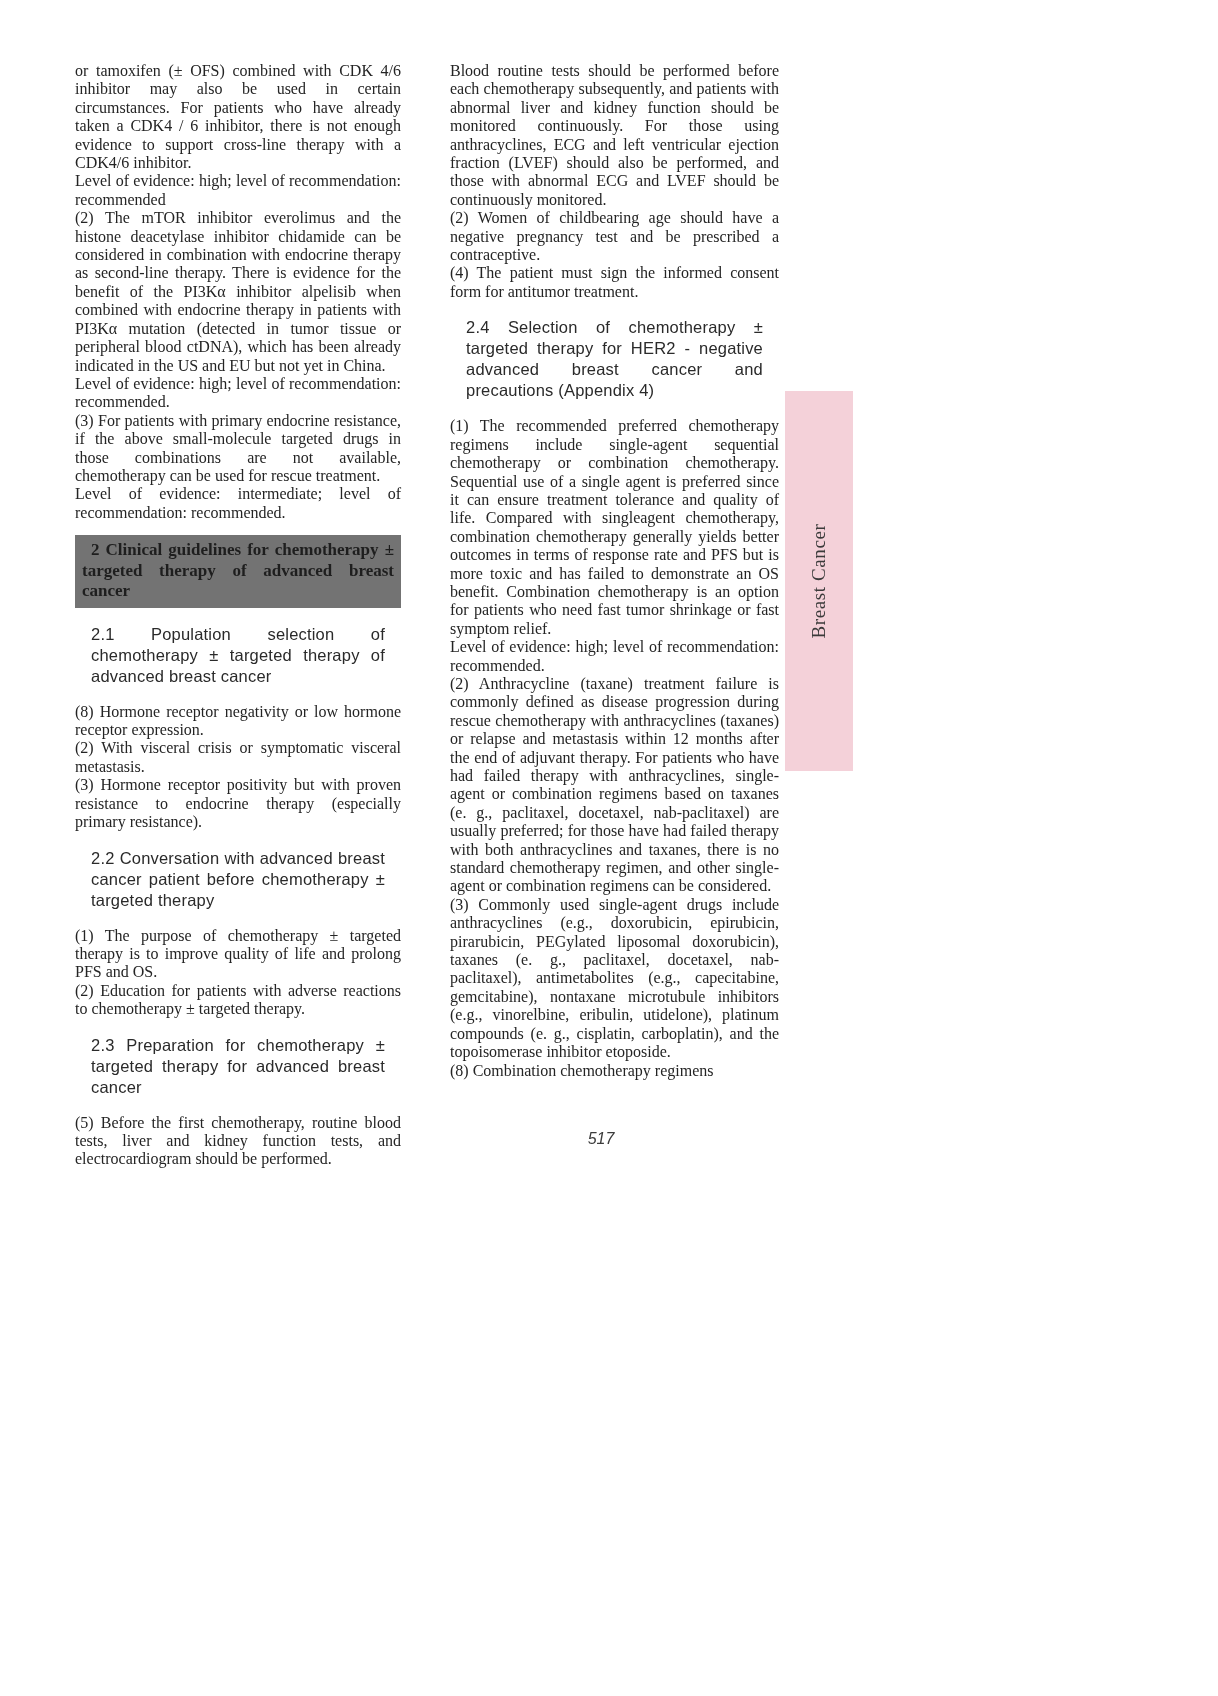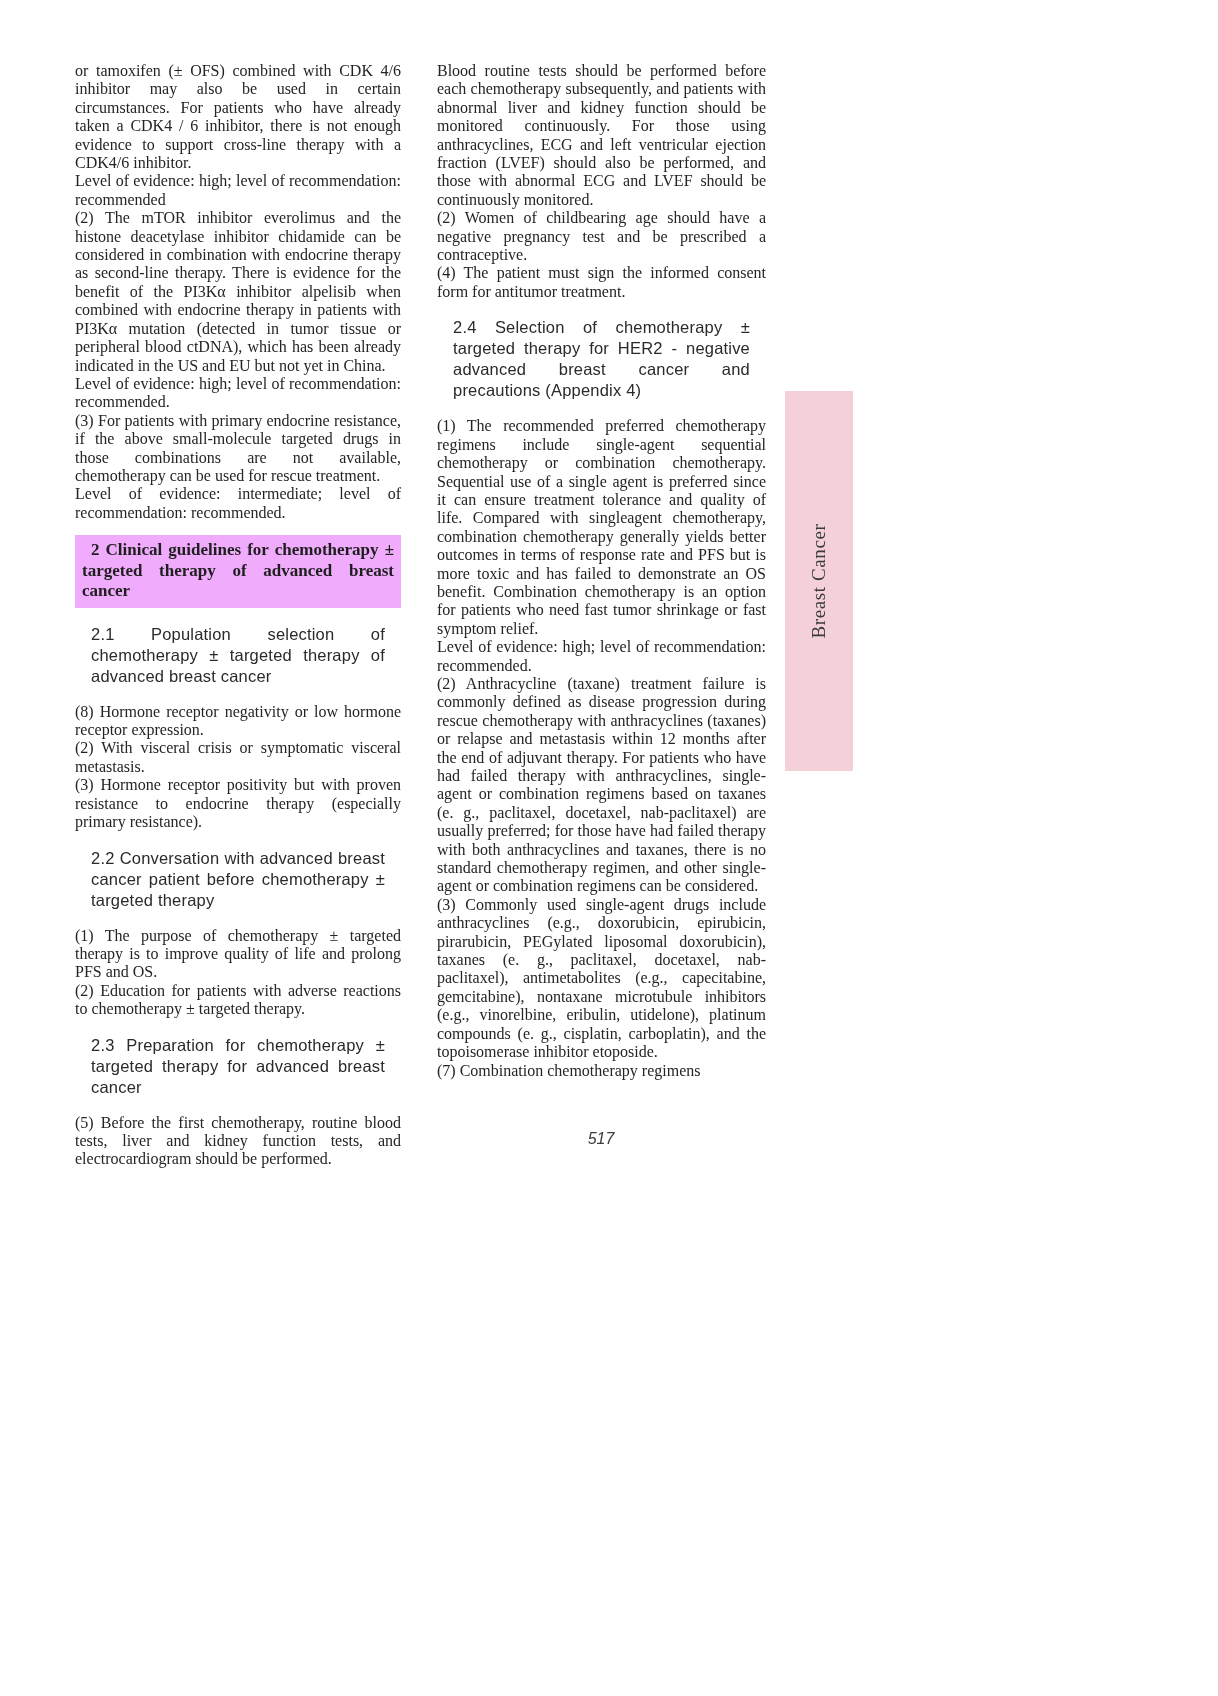--- a/index.html
+++ b/index.html
@@ -11,21 +11,21 @@
     position: relative;
     width: 1218px;
     height: 1696px;
     overflow: hidden;
   }
   .col {
     position: absolute;
     top: 62px;
   }
   .col-left  { left: 75px;  width: 326px; }
-  .col-right { left: 437px; width: 329px; }
+  .col-right { left: 450px; width: 329px; }
 
   p.blk-body {
     margin: 0;
     font-family: "Liberation Serif", serif;
     font-size: 16px;
     line-height: 18.4px;
     text-align: justify;
     color: #242424;
     hyphens: auto;
     -webkit-hyphens: auto;
@@ -83,41 +83,41 @@
 </head>
 <body>
 
 <div class="col col-left">
     <p class="blk-body">or tamoxifen (± OFS) combined with CDK 4/6 inhibitor may also be used in certain circumstances. For patients who have already taken a CDK4 / 6 inhibitor, there is not enough evidence to support cross-line therapy with a CDK4/6 inhibitor.</p>
     <p class="blk-body">Level of evidence: high; level of recommendation: recommended</p>
     <p class="blk-body">(2) The mTOR inhibitor everolimus and the histone deacetylase inhibitor chidamide can be considered in combination with endocrine therapy as second-line therapy. There is evidence for the benefit of the PI3Kα inhibitor alpelisib when combined with endocrine therapy in patients with PI3Kα mutation (detected in tumor tissue or peripheral blood ctDNA), which has been already indicated in the US and EU but not yet in China.</p>
     <p class="blk-body">Level of evidence: high; level of recommendation: recommended.</p>
     <p class="blk-body">(3) For patients with primary endocrine resistance, if the above small-molecule targeted drugs in those combinations are not available, chemotherapy can be used for rescue treatment.</p>
     <p class="blk-body">Level of evidence: intermediate; level of recommendation: recommended.</p>
-    <p class="blk-h1box" style="background-color: #f0abfc;">2 Clinical guidelines for chemotherapy ± targeted therapy of advanced breast cancer</p>
+    <p class="blk-h1box" style="background-color: #737373;">2 Clinical guidelines for chemotherapy ± targeted therapy of advanced breast cancer</p>
     <p class="blk-subhead">2.1 Population selection of chemotherapy ± targeted therapy of advanced breast cancer</p>
     <p class="blk-body">(8) Hormone receptor negativity or low hormone receptor expression.</p>
     <p class="blk-body">(2) With visceral crisis or symptomatic visceral metastasis.</p>
     <p class="blk-body">(3) Hormone receptor positivity but with proven resistance to endocrine therapy (especially primary resistance).</p>
     <p class="blk-subhead">2.2 Conversation with advanced breast cancer patient before chemotherapy ± targeted therapy</p>
     <p class="blk-body">(1) The purpose of chemotherapy ± targeted therapy is to improve quality of life and prolong PFS and OS.</p>
     <p class="blk-body">(2) Education for patients with adverse reactions to chemotherapy ± targeted therapy.</p>
     <p class="blk-subhead">2.3 Preparation for chemotherapy ± targeted therapy for advanced breast cancer</p>
     <p class="blk-body">(5) Before the first chemotherapy, routine blood tests, liver and kidney function tests, and electrocardiogram should be performed.</p>
   </div>
 
 <div class="col col-right">
     <p class="blk-body">Blood routine tests should be performed before each chemotherapy subsequently, and patients with abnormal liver and kidney function should be monitored continuously. For those using anthracyclines, ECG and left ventricular ejection fraction (LVEF) should also be performed, and those with abnormal ECG and LVEF should be continuously monitored.</p>
     <p class="blk-body">(2) Women of childbearing age should have a negative pregnancy test and be prescribed a contraceptive.</p>
     <p class="blk-body">(4) The patient must sign the informed consent form for antitumor treatment.</p>
     <p class="blk-subhead">2.4 Selection of chemotherapy ± targeted therapy for HER2 - negative advanced breast cancer and precautions (Appendix 4)</p>
     <p class="blk-body">(1) The recommended preferred chemotherapy regimens include single-agent sequential chemotherapy or combination chemotherapy. Sequential use of a single agent is preferred since it can ensure treatment tolerance and quality of life. Compared with singleagent chemotherapy, combination chemotherapy generally yields better outcomes in terms of response rate and PFS but is more toxic and has failed to demonstrate an OS benefit. Combination chemotherapy is an option for patients who need fast tumor shrinkage or fast symptom relief.</p>
     <p class="blk-body">Level of evidence: high; level of recommendation: recommended.</p>
     <p class="blk-body">(2) Anthracycline (taxane) treatment failure is commonly defined as disease progression during rescue chemotherapy with anthracyclines (taxanes) or relapse and metastasis within 12 months after the end of adjuvant therapy. For patients who have had failed therapy with anthracyclines, single-agent or combination regimens based on taxanes (e. g., paclitaxel, docetaxel, nab-paclitaxel) are usually preferred; for those have had failed therapy with both anthracyclines and taxanes, there is no standard chemotherapy regimen, and other single-agent or combination regimens can be considered.</p>
     <p class="blk-body">(3) Commonly used single-agent drugs include anthracyclines (e.g., doxorubicin, epirubicin, pirarubicin, PEGylated liposomal doxorubicin), taxanes (e. g., paclitaxel, docetaxel, nab-paclitaxel), antimetabolites (e.g., capecitabine, gemcitabine), nontaxane microtubule inhibitors (e.g., vinorelbine, eribulin, utidelone), platinum compounds (e. g., cisplatin, carboplatin), and the topoisomerase inhibitor etoposide.</p>
-    <p class="blk-body">(7) Combination chemotherapy regimens</p>
+    <p class="blk-body">(8) Combination chemotherapy regimens</p>
   </div>
 
 <div class="side-tab" style="background-color: rgb(244, 209, 217);">
   <span class="side-tab-label">Breast Cancer</span>
 </div>
 
 <div class="page-number">517</div>
 
 </body></html>

